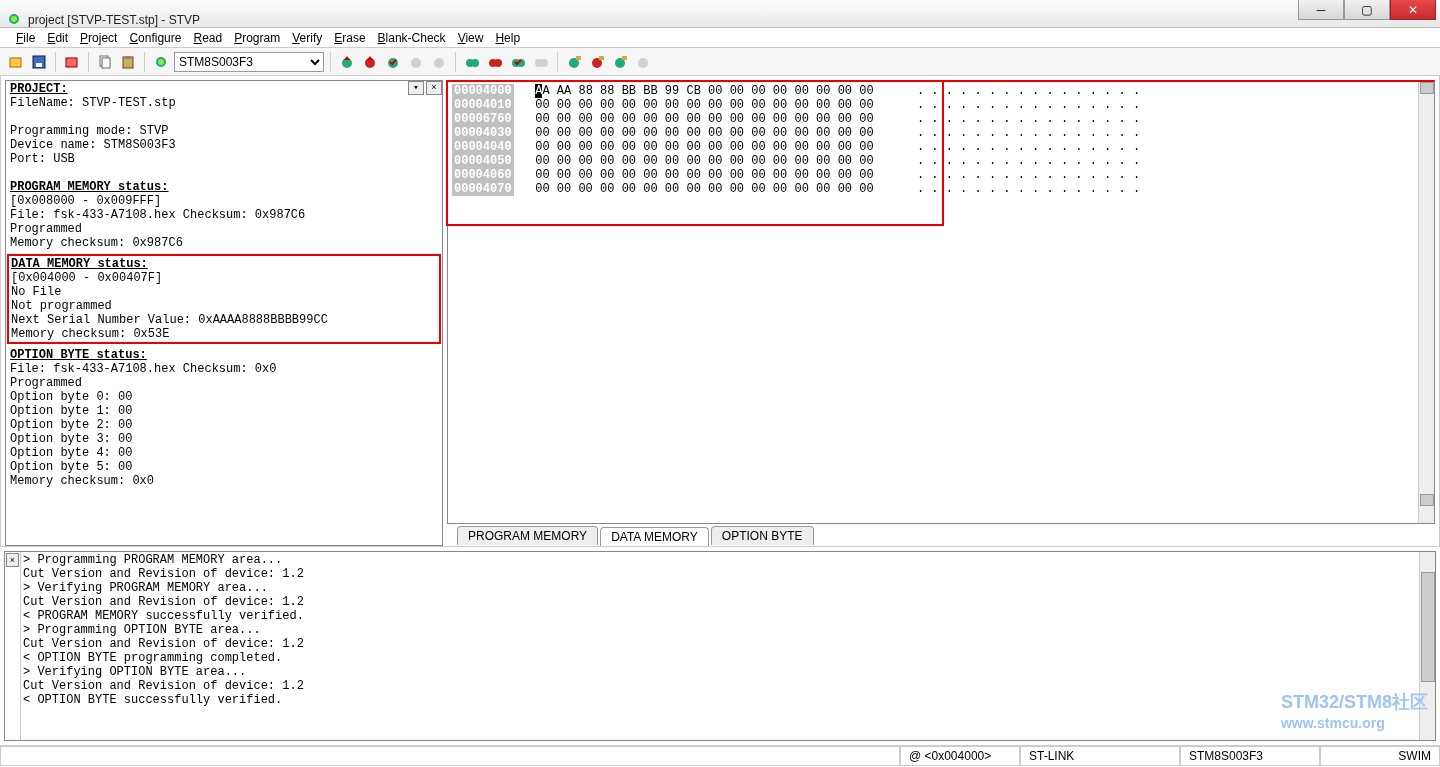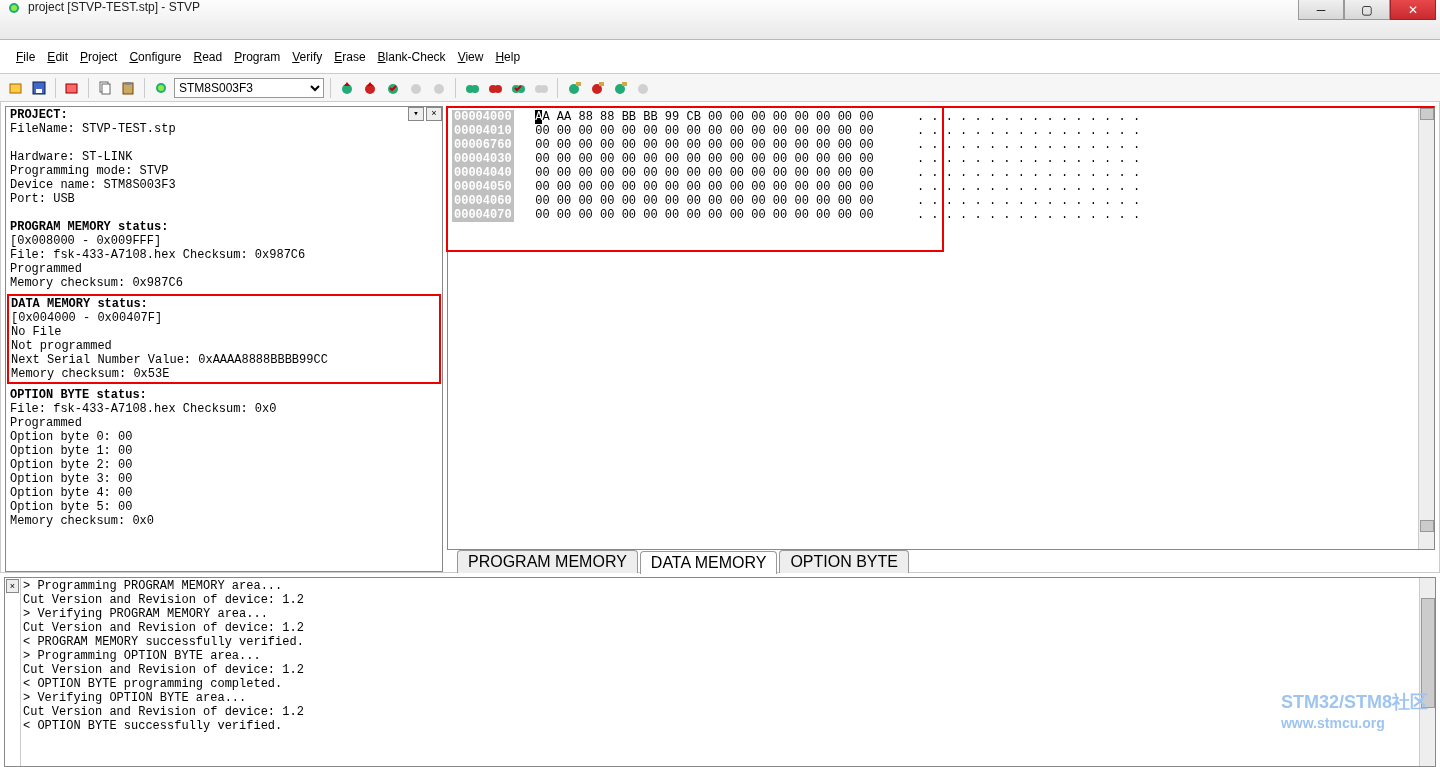--- a/index.html
+++ b/index.html
@@ -1,44 +1,44 @@
 <!DOCTYPE html>
 <html><head>
 <meta charset="utf-8">
 <style>
 *{box-sizing:border-box;margin:0;padding:0}
 body{font-family:Tahoma,Arial,sans-serif;font-size:11px;background:#fff;overflow:hidden;width:1440px;height:767px}
-.titlebar{height:40px;background:linear-gradient(#fdfdfd,#e8e8e8);border-bottom:1px solid #b8b8b8;display:flex;align-items:flex-start;padding:0 6px;position:relative}
+.titlebar{height:28px;background:linear-gradient(#fdfdfd,#e8e8e8);border-bottom:1px solid #b8b8b8;display:flex;align-items:flex-end;padding:0 6px;position:relative}
 .titleic{width:16px;height:16px;margin-right:6px;display:flex;align-items:center;justify-content:center;color:#4a6;font-weight:bold}
 .titletxt{font-size:12px;color:#222}
 .winbtns{position:absolute;right:4px;top:0;display:flex;height:20px}
 .winbtn{width:46px;height:20px;border:1px solid #999;border-top:none;display:flex;align-items:center;justify-content:center;background:linear-gradient(#f0f0f0,#d8d8d8);font-family:Arial;font-size:12px;cursor:default}
 .winbtn.close{background:linear-gradient(#e8484a,#c82a30);color:#fff;border-color:#a02028}
-.menubar{height:34px;border-bottom:1px solid #ccc;display:flex;align-items:center;padding:0 10px;font-size:12px}
+.menubar{height:20px;border-bottom:1px solid #ccc;display:flex;align-items:center;padding:0 10px;font-size:12px}
 .mitem{padding:2px 6px;cursor:default}
 .mitem u{text-decoration:underline}
 .toolbar{height:28px;border-bottom:1px solid #ccc;display:flex;align-items:center;padding:2px 6px;gap:3px;background:#f6f6f6}
 .tbtn{width:20px;height:20px;display:flex;align-items:center;justify-content:center;cursor:default}
 .tsep{width:1px;height:20px;background:#ccc;margin:0 3px}
 .devsel{height:20px;width:150px;font-size:12px;border:1px solid #999;background:#fff}
 .content{display:flex;height:471px;border:1px solid #ccc;border-top:none}
 .leftp{width:438px;border:1px solid #888;margin:4px 2px 0 4px;overflow:auto;font-family:"Courier New",monospace;font-size:12px;line-height:14px;padding:1px 4px;background:#fff;position:relative}
 .lclose{position:absolute;right:0;top:0;width:16px;height:14px;border:1px solid #888;text-align:center;font-size:9px;line-height:12px;background:#eee}
 .larrow{position:absolute;right:18px;top:0;width:16px;height:14px;border:1px solid #888;text-align:center;font-size:9px;line-height:12px;background:#eee}
-.lheading{font-weight:bold;}
+.lheading{font-weight:bold;text-decoration:underline}
 .lhi{border:2px solid #e00;margin:4px -3px;padding:1px 2px}
 .rightp{flex:1;display:flex;flex-direction:column;margin:4px 4px 0 2px}
 .hexarea{flex:1;border:1px solid #888;border-top:2px solid #e00;position:relative;background:#fff;font-family:"Courier New",monospace;font-size:12px;line-height:14px}
 .hexredbox{position:absolute;left:-2px;top:-2px;width:498px;height:146px;border:2px solid #e00;pointer-events:none}
 .hexscroll{position:absolute;right:0;top:0;bottom:0;width:16px;background:#eee;border-left:1px solid #ccc}
 .hexscroll .thumb{width:14px;height:12px;background:#ccc;border:1px solid #999;margin-left:1px}
 .hexhdr{display:inline-block;background:#c0c0c0;color:#fff;padding:0 2px;font-weight:bold}
 .hexrow{white-space:pre}
 .hexcur{background:#000;color:#fff}
-.tabstrip{height:22px;display:flex;align-items:flex-start;padding-left:10px;font-size:16px}
+.tabstrip{height:22px;display:flex;align-items:center;padding-left:10px;font-size:12px}
 .tab{padding:2px 10px;border:1px solid #999;border-bottom:none;border-radius:4px 4px 0 0;background:#eee;margin-right:2px;cursor:default}
 .tab.active{background:#fff;font-weight:normal;position:relative;top:1px}
 .logp{height:190px;border:1px solid #888;margin:4px;display:flex}
 .logclose{width:16px;border-right:1px solid #ccc}
 .logclose div{height:14px;border:1px solid #888;text-align:center;font-size:9px;line-height:12px;background:#eee;margin:1px}
 .logtxt{flex:1;font-family:"Courier New",monospace;font-size:12px;line-height:14px;padding:1px 2px;overflow:auto}
 .logscroll{width:16px;background:#eee;border-left:1px solid #ccc}
 .logscroll .thumb{width:14px;height:110px;background:#ccc;border:1px solid #999;margin:20px 0 0 1px}
 .status{height:22px;border-top:1px solid #ccc;display:flex;font-size:12px}
 .stcell{border:1px solid #ccc;padding:2px 8px;height:20px}
@@ -197,21 +197,20 @@
     </span>
 </div>
 
 <div class="content">
   <div class="leftp">
     <div class="larrow">▾</div>
     <div class="lclose">×</div>
     <div class="lheading">PROJECT:</div>
     <div>FileName: STVP-TEST.stp</div>
     <br>
-    <div>Hardware: ST-LINK</div>
     <div>Programming mode: STVP</div>
     <div>Device name: STM8S003F3</div>
     <div>Port: USB</div>
     <br>
     <div class="lheading">PROGRAM MEMORY status:</div>
     <div>[0x008000 - 0x009FFF]</div>
     <div>File: fsk-433-A7108.hex Checksum: 0x987C6</div>
     <div>Programmed</div>
     <div>Memory checksum: 0x987C6</div>
     <div class="lhi">
@@ -278,20 +277,20 @@
       <div>&lt; OPTION BYTE successfully verified.</div>
     </div>
   <div class="logscroll">
       <div class="thumb"></div>
     </div>
 </div>
 
 <div class="status">
   <div class="stcell" style="flex:1"></div>
   <div class="stcell" style="width:120px">@ &lt;0x004000&gt;</div>
-  <div class="stcell" style="width:116px">ST-LINK</div>
+  <div class="stcell" style="width:160px">ST-LINK</div>
   <div class="stcell" style="width:140px">STM8S003F3</div>
   <div class="stcell" style="width:120px;text-align:right">SWIM</div>
 </div>
 
 <div class="watermark">
   <span>STM32/STM8社区</span><br><span style="font-size:14px">www.stmcu.org</span>
 </div>
 
 </body></html>

